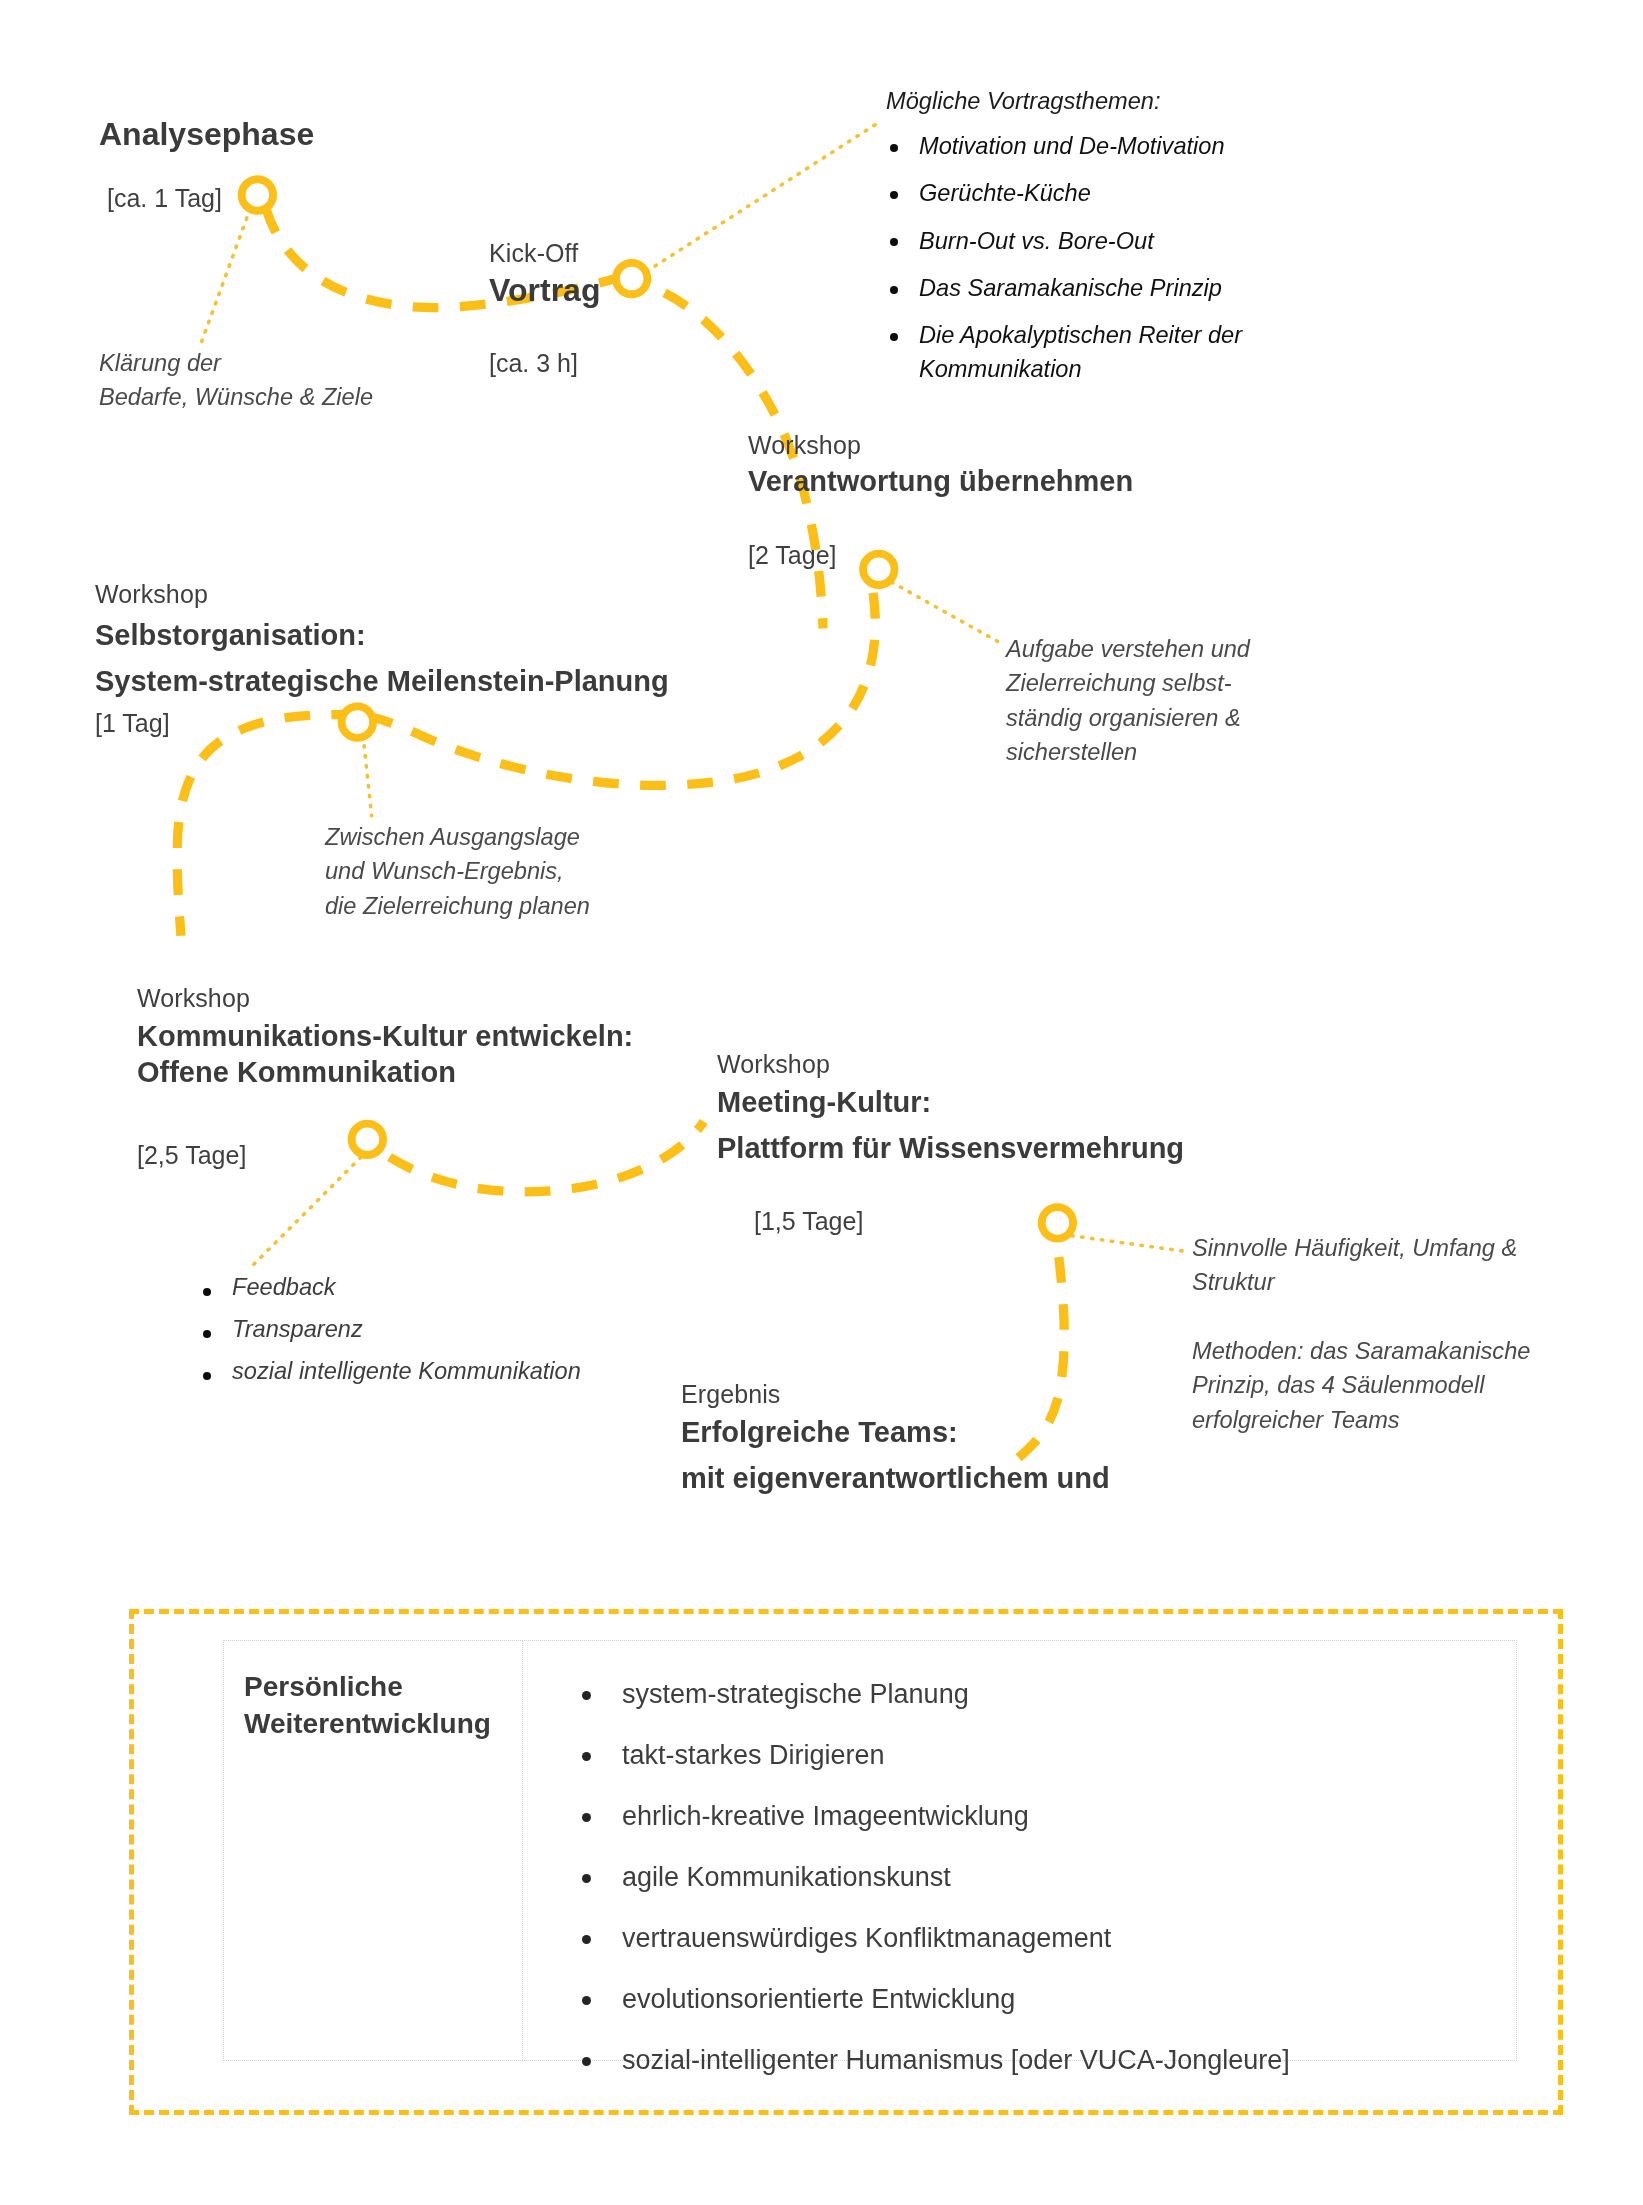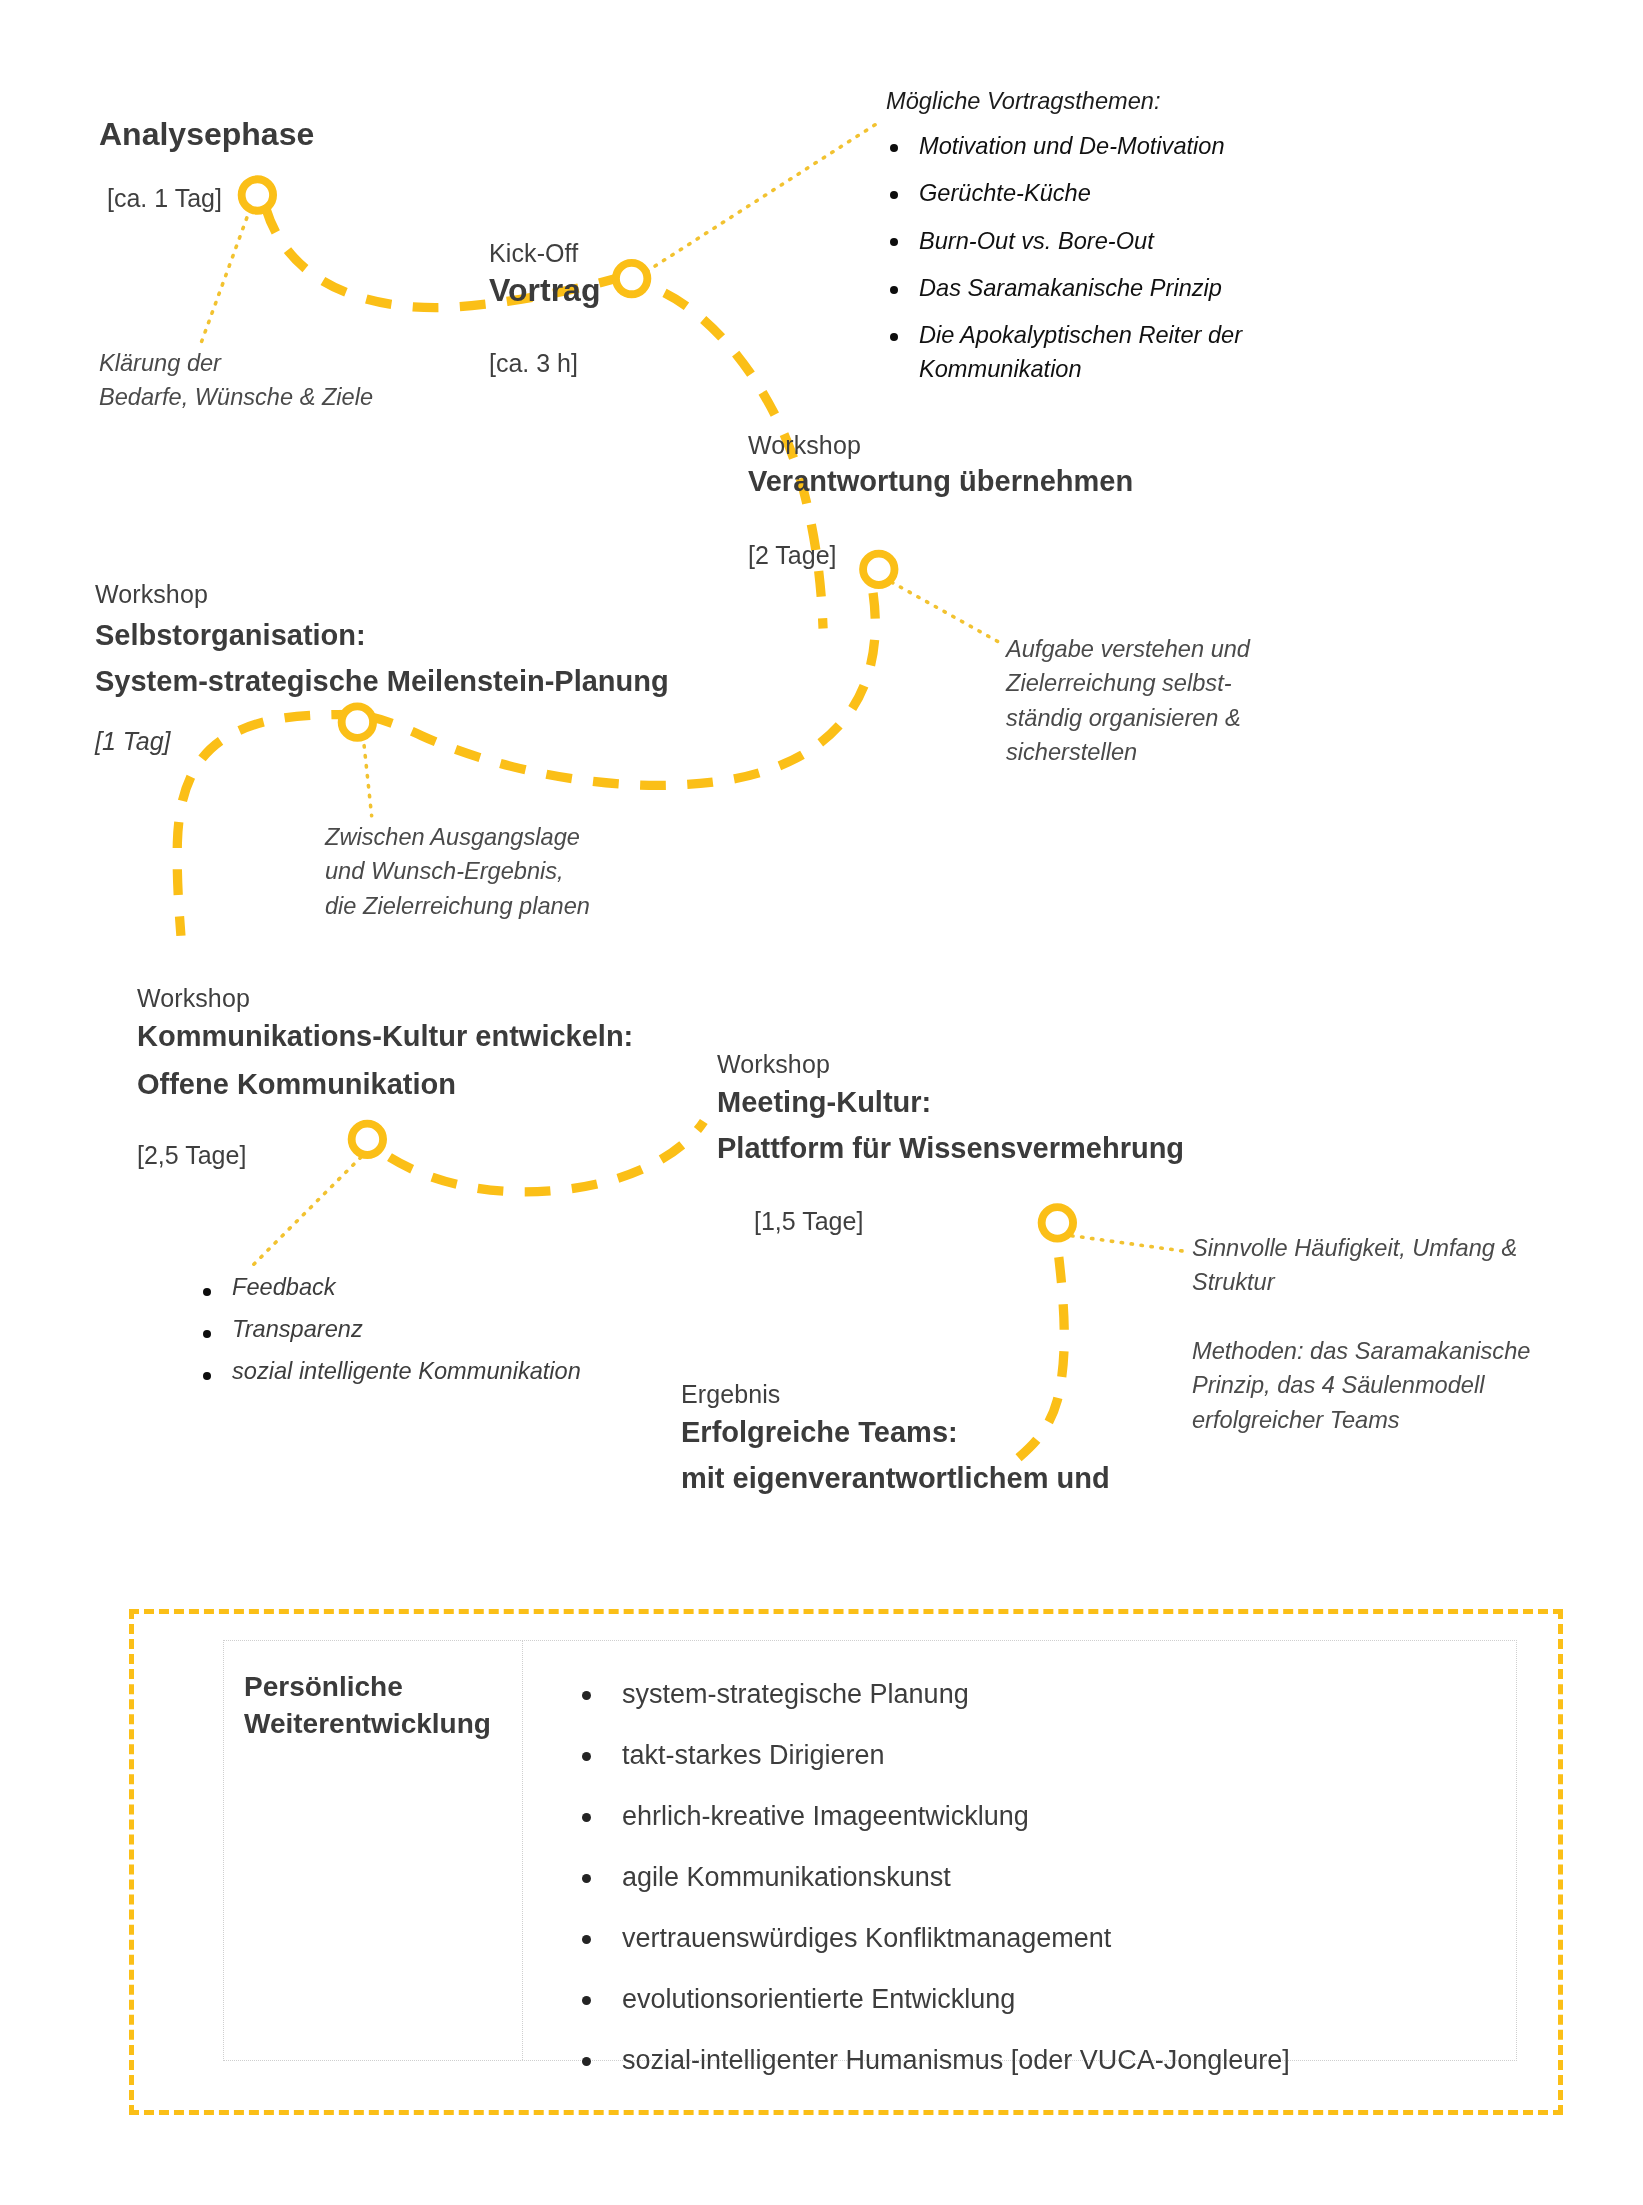--- a/index.html
+++ b/index.html
@@ -229,31 +229,31 @@
     <div>Zielerreichung selbst-</div>
     <div>ständig organisieren &amp;</div>
     <div>sicherstellen</div>
   </div>
 
   <div class="abs" style="left:95px; top:580px;">
     <div class="eyebrow">Workshop</div>
     <div class="headline" style="margin-top:9px;">Selbstorganisation:</div>
     <div class="headline" style="margin-top:10px;">System-strategische Meilenstein-Planung</div>
   </div>
-  <div class="abs duration" style="left:95px; top:727px;font-style:italic;">[1 Tag]</div>
+  <div class="abs duration" style="left:95px; top:709px;">[1 Tag]</div>
   <div class="abs note" style="left:325px; top:820px; width:307px;">
     <div>Zwischen Ausgangslage</div>
     <div>und Wunsch-Ergebnis,</div>
     <div>die Zielerreichung planen</div>
   </div>
 
   <div class="abs" style="left:137px; top:984px;">
     <div class="eyebrow">Workshop</div>
     <div class="headline" style="margin-top:5.7px;">Kommunikations-Kultur entwickeln:</div>
-    <div class="headline" style="margin-top:12px;">Offene Kommunikation</div>
+    <div class="headline" style="margin-top:0;">Offene Kommunikation</div>
   </div>
   <div class="abs duration" style="left:137px; top:1141px;">[2,5 Tage]</div>
   <ul class="abs bul kom" style="left:199px; top:1274px; width:457px;">
     <li>Feedback</li>
     <li>Transparenz</li>
     <li>sozial intelligente Kommunikation</li>
   </ul>
 
   <div class="abs" style="left:717px; top:1050px;">
     <div class="eyebrow">Workshop</div>

